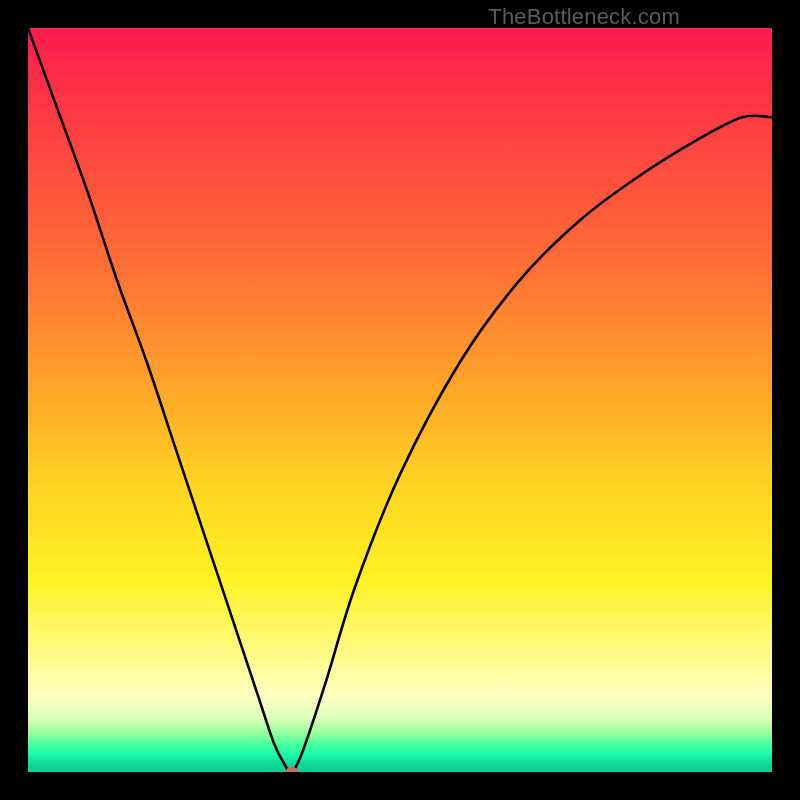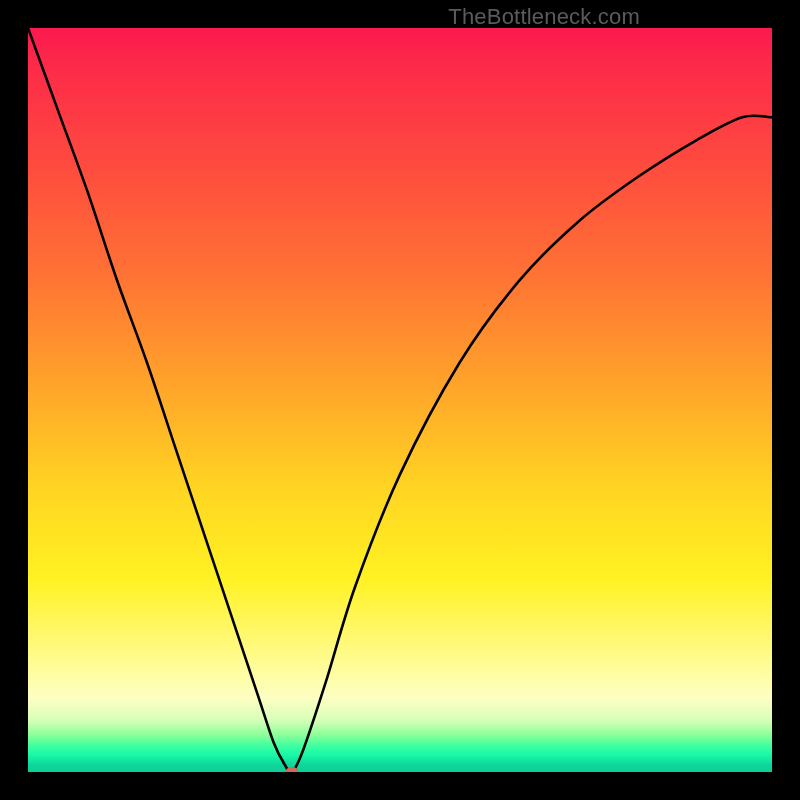--- a/index.html
+++ b/index.html
@@ -9,20 +9,21 @@
     height: 800px;
     background: #000;
     overflow: hidden;
     font-family: Arial, Helvetica, sans-serif;
   }
   .frame {
     position: relative;
     width: 648px;
     height: 800px;
     background: #000;
+    padding-left: 40px;
   }
   .watermark {
     position: absolute;
     top: 4px;
     right: 8px;
     color: #5b5b5b;
     font-size: 22px;
     letter-spacing: 0.2px;
     font-weight: 400;
     z-index: 10;

